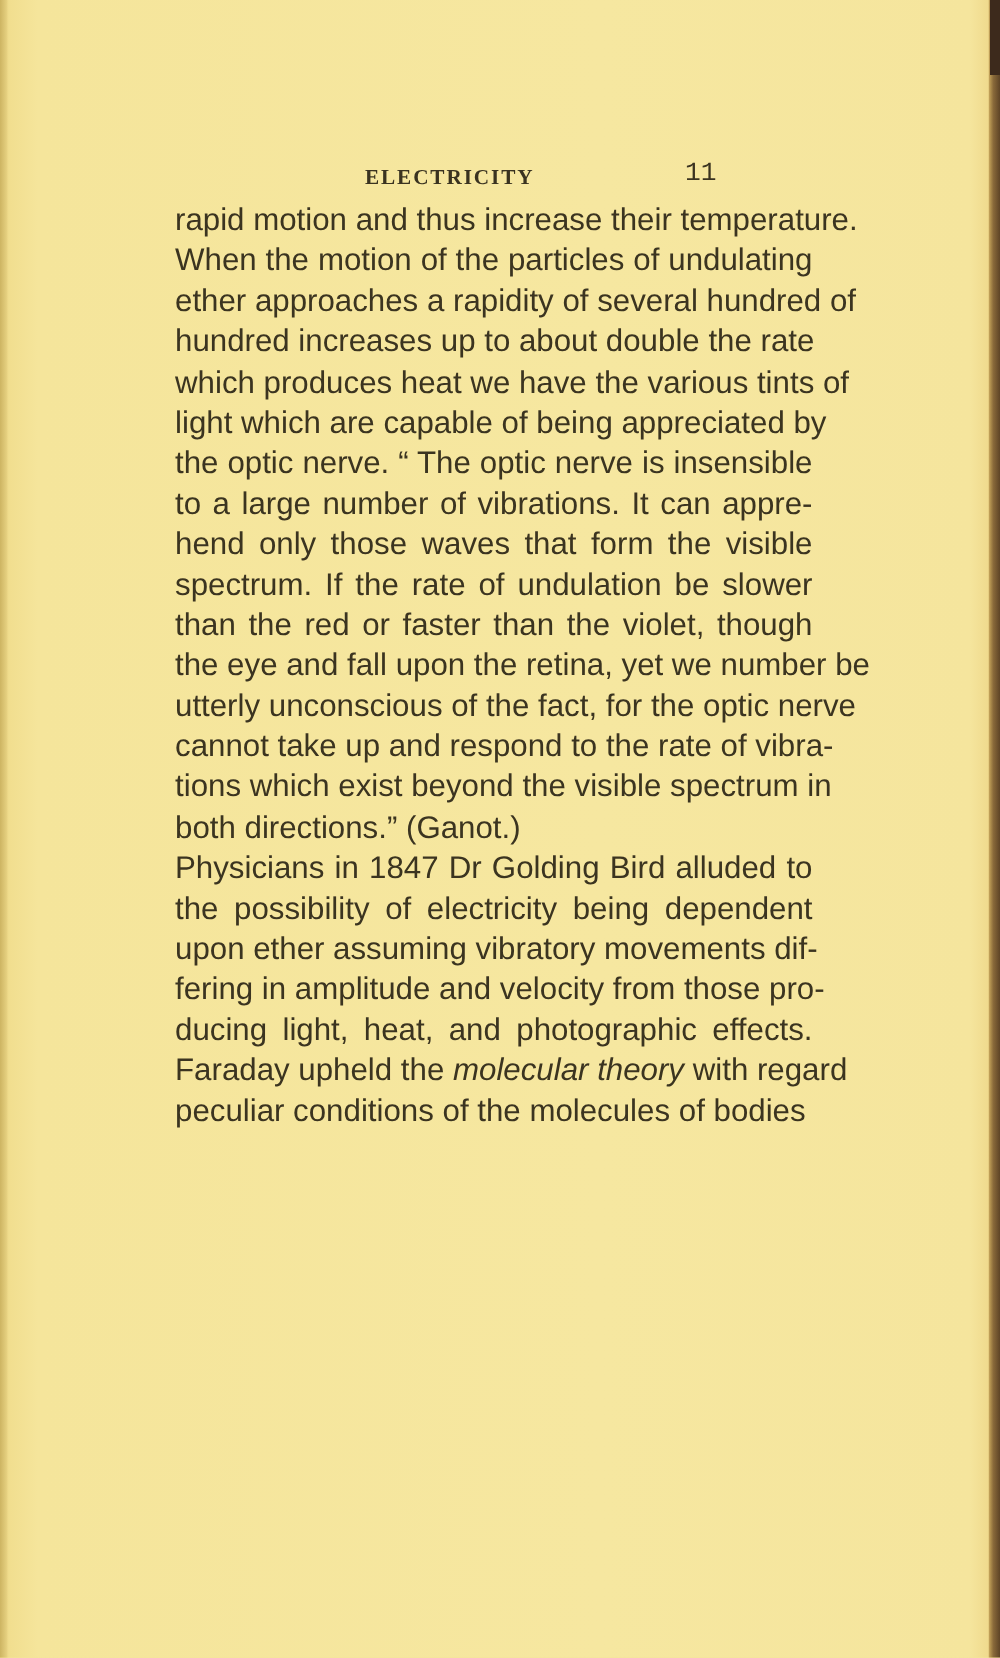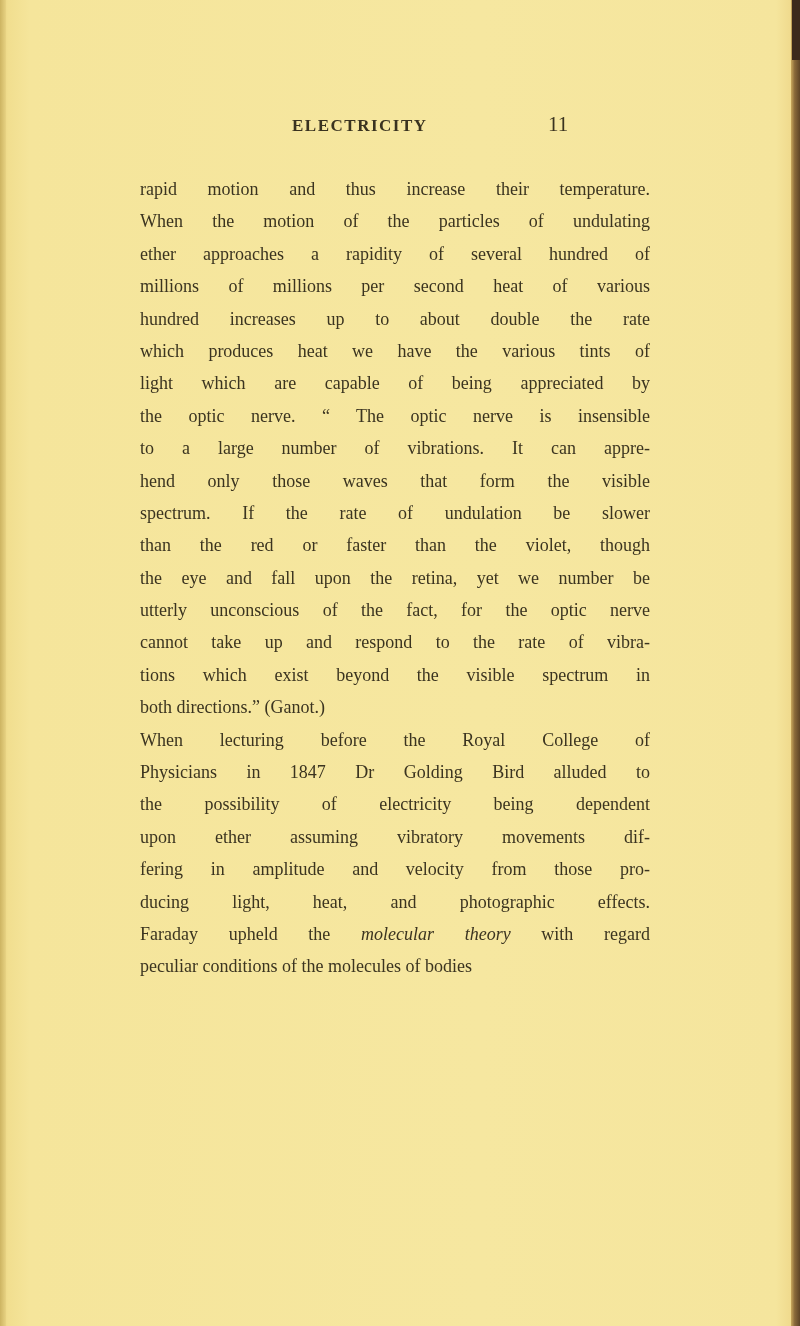--- a/index.html
+++ b/index.html
@@ -19,39 +19,39 @@
     }
     .right-edge {
       position: absolute; left: 791px; top: 0; width: 9px; height: 1326px;
       background: linear-gradient(90deg, #c9a85c, #8a6a3a 40%, #5e4426);
     }
     .right-edge-top {
       position: absolute; left: 792px; top: 0; width: 8px; height: 60px;
       background: #3d2a1c;
     }
     .running-head {
-      position: absolute; top: 116px; left: 0; width: 636px; height: 30px;
+      position: absolute; top: 132px; left: 0; width: 636px; height: 30px;
     }
     .running-title {
       position: absolute; left: 292px; top: 0;
       font-family: "Liberation Serif", serif;
       font-size: 17px; letter-spacing: 1.5px;
       color: #3a3320;
       font-weight: bold;
     }
     .page-number {
       position: absolute; left: 548px; top: -4px;
-      font-family: Liberation Serif, serif;
+      font-family: Liberation Mono, monospace;
       font-size: 21px; color: #3a3320;
     }
     .body-text {
-      position: absolute; left: 140px; top: 173px; width: 510px;
+      position: absolute; left: 140px; top: 160px; width: 510px;
       color: #3b3420;
-      font-family: Liberation Serif, serif;
-      font-size: 18px;
+      font-family: Liberation Sans, sans-serif;
+      font-size: 25px;
       line-height: 32.4px;
     }
     .line {
       display: block; white-space: nowrap;
       text-align: justify; text-align-last: justify;
       height: 32.4px;
     }
     .line.last { text-align-last: left; }
     em { font-style: italic; }
   </style>
@@ -65,35 +65,33 @@
 
   <div class="running-head">
     <span class="running-title">ELECTRICITY</span>
     <span class="page-number">11</span>
   </div>
 
   <div class="body-text">
     <span class="line">rapid motion and thus increase their temperature.</span>
     <span class="line">When the motion of the particles of undulating</span>
     <span class="line">ether approaches a rapidity of several hundred of</span>
-    <span class="line">millions of millions per second heat of various</span>
     <span class="line">hundred increases up to about double the rate</span>
     <span class="line">which produces heat we have the various tints of</span>
     <span class="line">light which are capable of being appreciated by</span>
     <span class="line">the optic nerve.  “ The optic nerve is insensible</span>
     <span class="line">to a large number of vibrations.  It can appre-</span>
     <span class="line">hend only those waves that form the visible</span>
     <span class="line">spectrum.  If the rate of undulation be slower</span>
     <span class="line">than the red or faster than the violet, though</span>
     <span class="line">the eye and fall upon the retina, yet we number be</span>
     <span class="line">utterly unconscious of the fact, for the optic nerve</span>
     <span class="line">cannot take up and respond to the rate of vibra-</span>
     <span class="line">tions which exist beyond the visible spectrum in</span>
     <span class="line last">both directions.”  (Ganot.)</span>
-    <span class="line">  When lecturing before the Royal College of</span>
     <span class="line">Physicians in 1847 Dr Golding Bird alluded to</span>
     <span class="line">the possibility of electricity being dependent</span>
     <span class="line">upon ether assuming vibratory movements dif-</span>
     <span class="line">fering in amplitude and velocity from those pro-</span>
     <span class="line">ducing light, heat, and photographic effects.</span>
     <span class="line"><span>Faraday upheld the </span><em>molecular theory</em><span> with regard</span></span>
     <span class="line last">peculiar conditions of the molecules of bodies</span>
   </div>
 </div>
 

